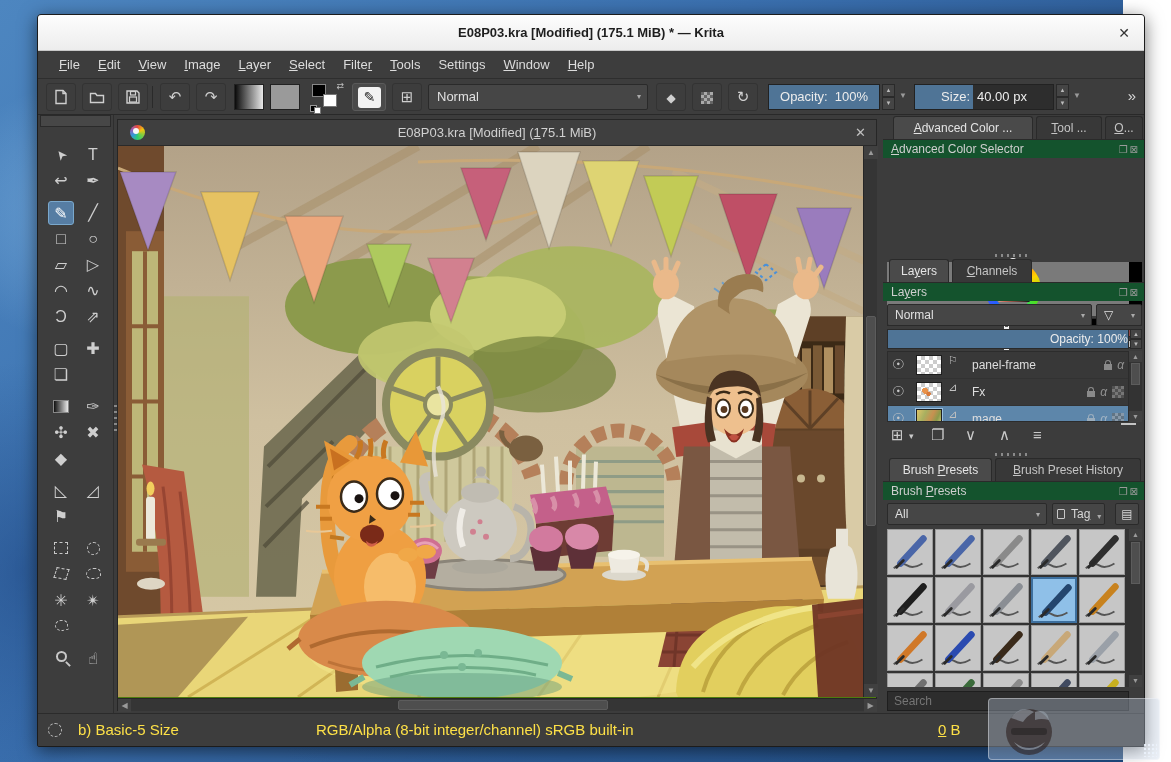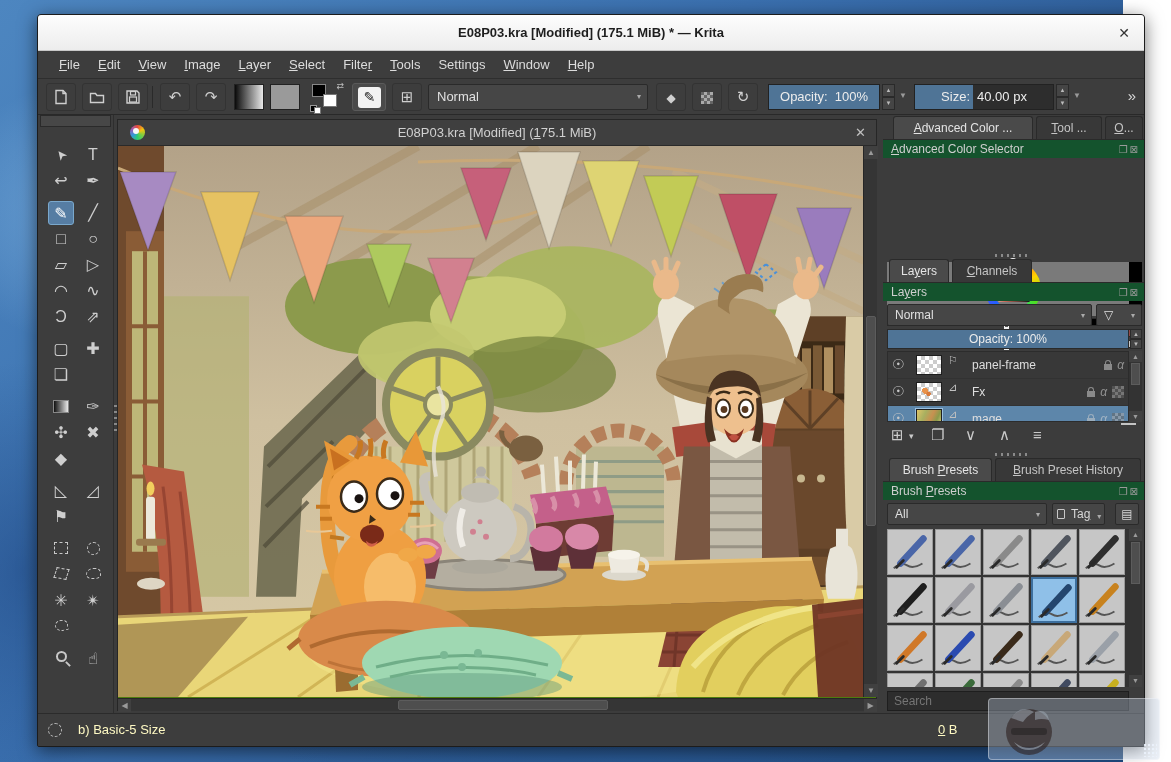--- a/index.html
+++ b/index.html
@@ -111,21 +111,21 @@
   .ring-marker { position:absolute; left:24px; top:-3px; width:8px; height:8px; border:2px solid #f0f0f0; border-radius:50%; }
   .acs-swatch { position:absolute; right:0; top:0; width:13px; height:44px; background:#000; }
   .abar { position:absolute; left:4px; width:255px; height:8px; border:1px solid #2a2a2a; }
   .ahandle { position:absolute; top:-2px; width:5px; height:11px; border:1px solid #f0f0f0; background:rgba(255,255,255,.15); }
   .dots-h { position:absolute; left:112px; width:36px; height:3px;
     background:repeating-linear-gradient(90deg,#8a8a8a 0 2px, transparent 2px 6px); }
 
   .dselect { position:absolute; height:22px; background:#464646; border:1px solid #2a2a2a; border-radius:2px;
     color:#e0e0e0; line-height:20px; padding-left:7px; font-size:12px; }
   .dselect .caret { position:absolute; right:6px; top:1px; color:#aaa; font-size:8px; }
-  .lslider { position:absolute; height:20px; background:#4f7496; border:1px solid #2a2a2a; text-align:center; line-height:18px; color:#ececec; font-size:12px; }
+  .lslider { position:absolute; height:20px; background:#4f7496; border:1px solid #2a2a2a; text-align:right; line-height:18px; color:#ececec; font-size:12px; }
 
   #layer-list { position:absolute; left:4px; top:236px; width:242px; height:71px; overflow:hidden; background:#383838; border:1px solid #2c2c2c; }
   .lrow { position:relative; width:100%; height:27px; border-bottom:1px solid #323232; }
   .lrow.sel { background:#5d86aa; }
   .leye { position:absolute; left:4px; top:4px; font-size:14px; color:#c8c8c8; }
   .lthumb { position:absolute; left:28px; top:3px; width:26px; height:20px; border:1px solid #1e1e1e; background:#fff; }
   .lthumb.checker, .lthumb.sketch { background-color:#fff;
     background-image:linear-gradient(45deg,#ccc 25%,transparent 25%,transparent 75%,#ccc 75%),
                      linear-gradient(45deg,#ccc 25%,transparent 25%,transparent 75%,#ccc 75%);
     background-size:8px 8px; background-position:0 0,4px 4px; }
@@ -159,21 +159,21 @@
   #brush-grid { position:absolute; left:4px; top:414px; width:242px; height:158px; overflow:hidden; background:#333; }
   .btile { position:absolute; width:46px; height:46px; background:#c6c6c6; border:1px solid #9a9a9a; }
   .btile.sel { background:#8fc0e8; border:2px solid #3d6f9e; }
   #brush-scroll { position:absolute; left:246px; top:414px; width:13px; height:158px; background:#333; }
   #brush-scroll .arr { position:absolute; left:0; width:13px; height:12px; color:#9a9a9a; font-size:7px; text-align:center; line-height:12px; background:#404040; }
   #brush-scroll .thumb { position:absolute; left:2px; top:13px; width:9px; height:42px; background:#4e4e4e; border:1px solid #5c5c5c; }
   #search-input { position:absolute; left:4px; top:576px; width:242px; height:20px; background:#2d2d2d; border:1px solid #1e1e1e;
     color:#bbb; font-size:12px; padding-left:6px; font-family:inherit; }
 
   
-  #statusbar { position:absolute; left:0; top:698px; width:100%; height:35px; background:#3d3d3d; border-top:1px solid #2b2b2b; color:#fef9c3; font-size:13px; }
+  #statusbar { position:absolute; left:0; top:698px; width:100%; height:35px; background:#3d3d3d; border-top:1px solid #2b2b2b; color:#fde047; font-size:15px; }
   .sb-icon { position:absolute; left:10px; top:9px; width:14px; height:14px; border:1px dashed #b8b8b8; border-radius:50%; }
   #sb-preset { position:absolute; left:40px; top:0; line-height:31px; }
   #sb-colorspace { position:absolute; left:278px; top:0; line-height:31px; }
   #sb-memory { position:absolute; left:900px; top:0; line-height:31px; }
 
   
   #overlay { position:absolute; left:988px; top:698px; width:172px; height:62px; border-radius:4px;
     background:rgba(195,212,232,.34); border:1px solid rgba(255,255,255,.38); z-index:5; }
   #grip { position:absolute; right:2px; bottom:2px; width:14px; height:14px;
     background-image:radial-gradient(rgba(235,242,252,.9) 1px, transparent 1.6px); background-size:4px 4px; }
@@ -798,20 +798,21 @@
         <div class="thumb" data-name="brush-scroll-thumb"></div>
         <span class="arr" style="bottom:0" data-name="scroll-down-icon">▼</span>
       </div>
 
       <input id="search-input" data-name="brush-search-input" placeholder="Search" style="">
     </div>
 
     <div id="statusbar" data-name="status-bar">
       <span class="sb-icon" data-name="brush-outline-icon"></span>
       <span id="sb-preset" data-name="status-brush-preset">b) Basic-5 Size</span>
+      <span id="sb-colorspace" data-name="status-colorspace">RGB/Alpha (8-bit integer/channel)  sRGB built-in</span>
       <span id="sb-memory" data-name="status-memory"><u>0</u> B</span>
     </div>
 
   </div>
 
   <div id="overlay" data-name="translucent-overlay">
     <svg width="60" height="58" style="position:absolute;left:12px;top:3px;opacity:.8" data-name="krita-mascot-watermark">
       <circle cx="28" cy="30" r="23" fill="rgba(42,28,26,.72)"></circle>
       <path d="M10 16 Q20 2 33 10 Q26 14 22 20 Z" fill="rgba(180,192,204,.5)"></path>
       <path d="M34 10 Q46 6 48 18 Q40 16 34 18 Z" fill="rgba(180,192,204,.5)"></path>

